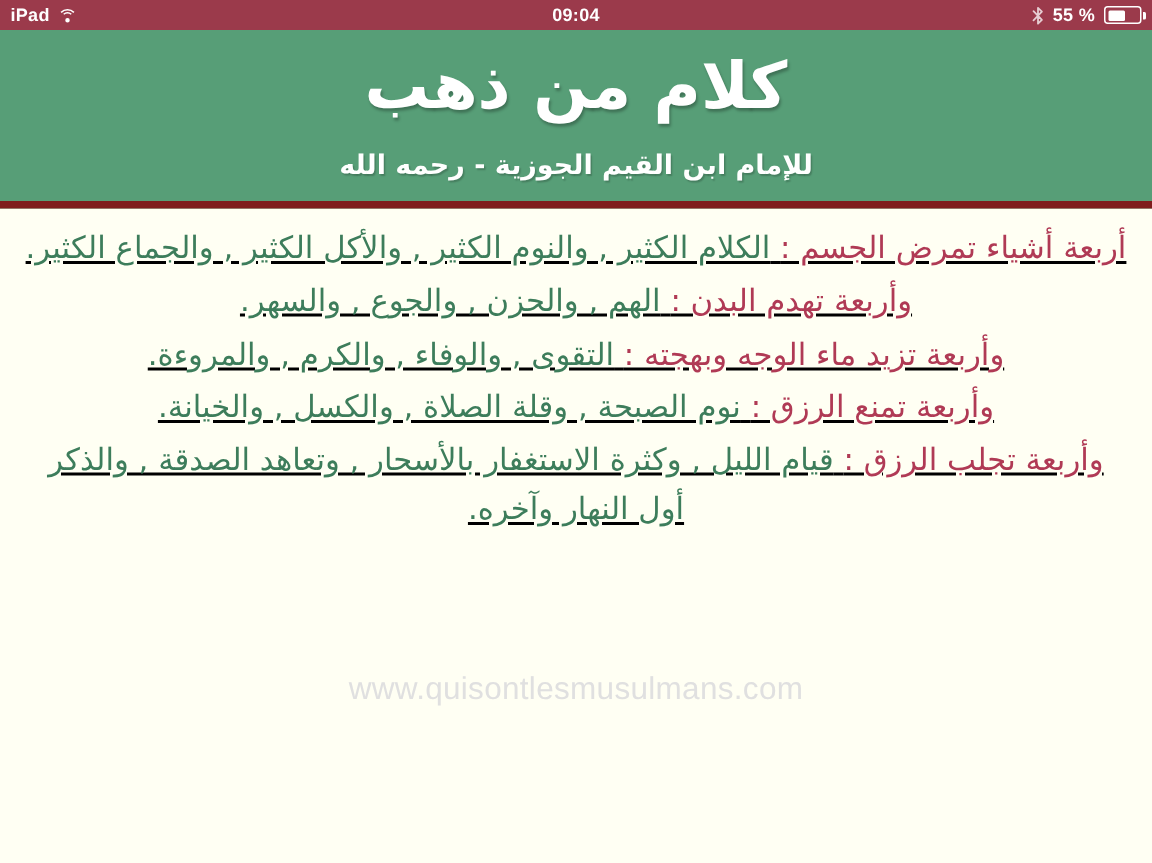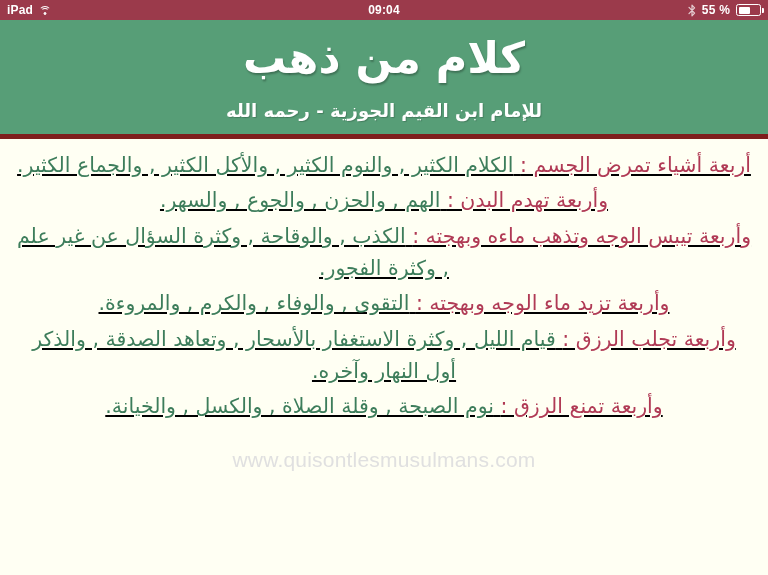--- a/index.html
+++ b/index.html
@@ -187,23 +187,22 @@
   </div>
 
   <div class="header">
     <div class="header-title">كلام من ذهب</div>
     <div class="header-subtitle">للإمام ابن القيم الجوزية - رحمه الله</div>
   </div>
 
   <div class="content" id="content-body">
       <div class="para"><span class="lead">أربعة أشياء تمرض الجسم :</span> <span class="items">الكلام الكثير , والنوم الكثير , والأكل الكثير , والجماع الكثير.</span></div>
       <div class="para"><span class="lead">وأربعة تهدم البدن :</span> <span class="items">الهم , والحزن , والجوع , والسهر.</span></div>
-      <div class="para"><span class="lead">وأربعة تيبس الوجه وتذهب ماءه وبهجته :</span> <span class="items">الكذب , والوقاحة , وكثرة السؤال عن غير علم , وكثرة الفجور.</span></div>
       <div class="para"><span class="lead">وأربعة تزيد ماء الوجه وبهجته :</span> <span class="items">التقوى , والوفاء , والكرم , والمروءة.</span></div>
+      <div class="para"><span class="lead">وأربعة تمنع الرزق :</span> <span class="items">نوم الصبحة , وقلة الصلاة , والكسل , والخيانة.</span></div>
       <div class="para"><span class="lead">وأربعة تجلب الرزق :</span> <span class="items">قيام الليل , وكثرة الاستغفار بالأسحار , وتعاهد الصدقة , والذكر أول النهار وآخره.</span></div>
-      <div class="para"><span class="lead">وأربعة تمنع الرزق :</span> <span class="items">نوم الصبحة , وقلة الصلاة , والكسل , والخيانة.</span></div>
     </div>
 
   <div class="footer">
     <span class="watermark">www.quisontlesmusulmans.com</span>
   </div>
 
 </div>
 
 </body></html>

